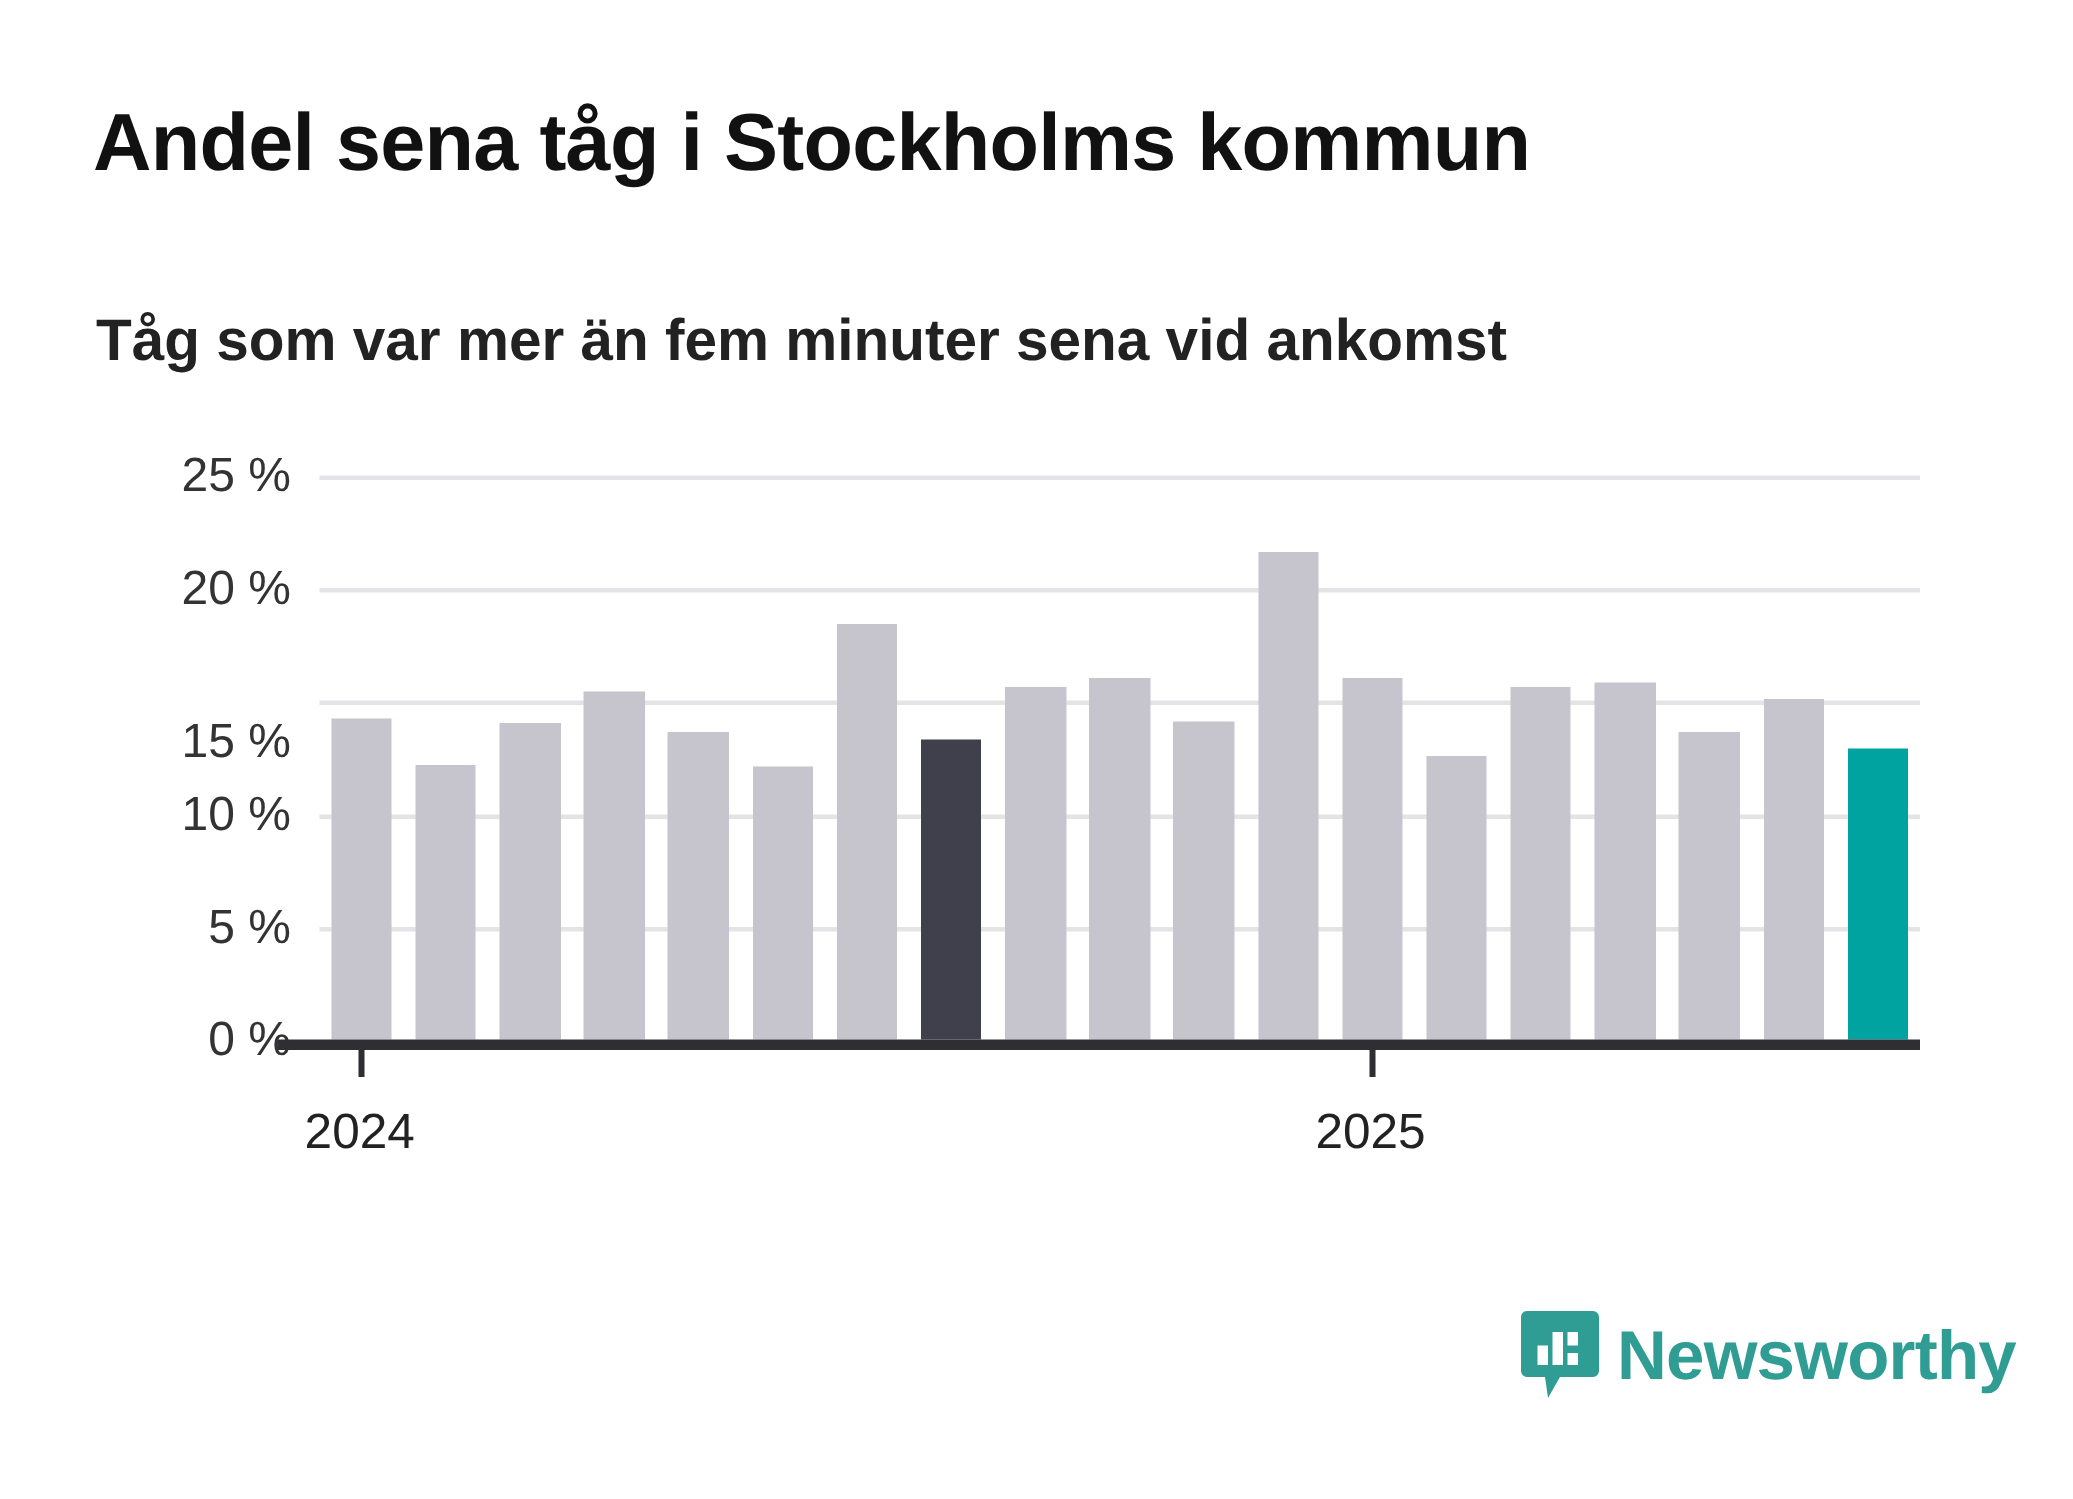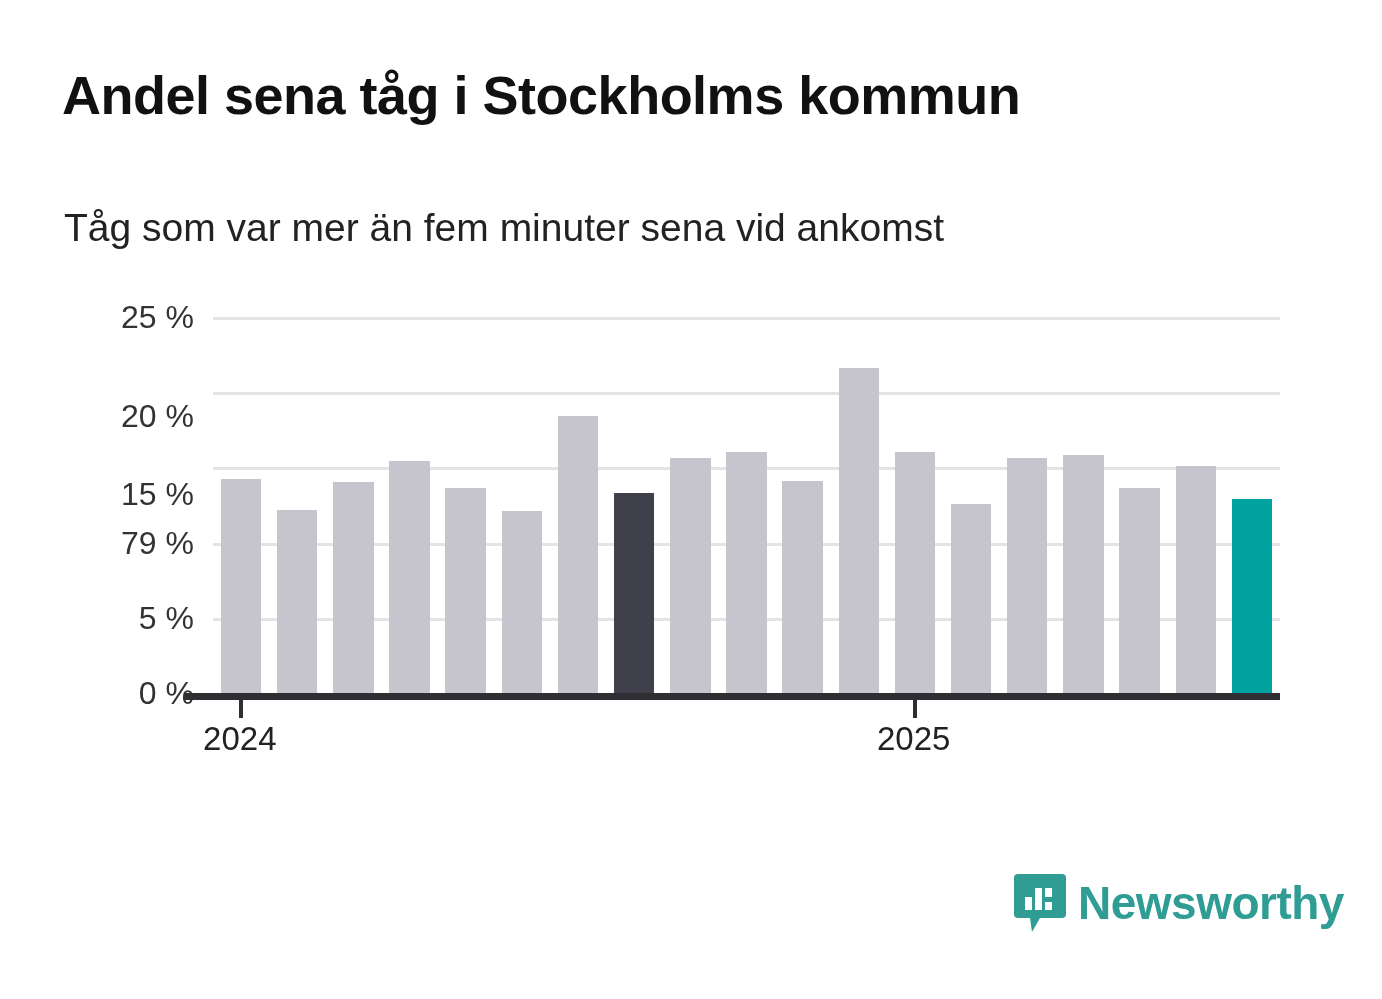--- a/index.html
+++ b/index.html
@@ -32,21 +32,21 @@
     font-weight: 700;
     letter-spacing: -0.5px;
     color: #111111;
     white-space: nowrap;
   }
   .subtitle {
     position: absolute;
     left: 64px;
     top: 206px;
     font-size: 39px;
-    font-weight: 400;
+    font-weight: 700;
     color: #222222;
     white-space: nowrap;
   }
 
   
   .chart {
     position: absolute;
     left: 0px;
     top: 0px;
     width: 1382px;
@@ -99,21 +99,21 @@
 
   .xtick {
     position: absolute;
     width: 4px;
     height: 18px;
     background: #2f2f33;
     top: 700px;
   }
   .xlabel {
     position: absolute;
-    top: 720px;
+    top: 735px;
     font-size: 33px;
     color: #222222;
     white-space: nowrap;
   }
 
   
   .logo {
     position: absolute;
     left: 1012px;
     top: 872px;
@@ -141,23 +141,23 @@
 
   <div class="title">Andel sena tåg i Stockholms kommun</div>
 
   <div class="subtitle">Tåg som var mer än fem minuter sena vid ankomst</div>
 
   <div class="chart">
 
     <div id="ylabels">
         <div class="ylabel" style="top: 693px;">0 %</div>
         <div class="ylabel" style="top: 617.8px;">5 %</div>
-        <div class="ylabel" style="top: 542.6px;">79 %</div>
+        <div class="ylabel" style="top: 542.6px;">10 %</div>
         <div class="ylabel" style="top: 467.4px; margin-top: 27px;">15 %</div>
-        <div class="ylabel" style="top: 392.2px; margin-top: 24px;">20 %</div>
+        <div class="ylabel" style="top: 392.2px;">20 %</div>
         <div class="ylabel" style="top: 317px;">25 %</div>
       </div>
     <div class="plot" id="plot">
         <div class="gridline" style="top: 312.8px;"></div>
         <div class="gridline" style="top: 237.6px;"></div>
         <div class="gridline" style="top: 162.4px;"></div>
         <div class="gridline" style="top: 87.2px;"></div>
         <div class="gridline" style="top: 12px;"></div>
         <div class="bar" title="2024-01: 14.2 %" style="left: 7.86211px; width: 40.4337px; height: 213.568px; bottom: 0px;"></div>
         <div class="bar" title="2024-02: 12.2 %" style="left: 64.02px; width: 40.4337px; height: 183.488px; bottom: 0px;"></div>

